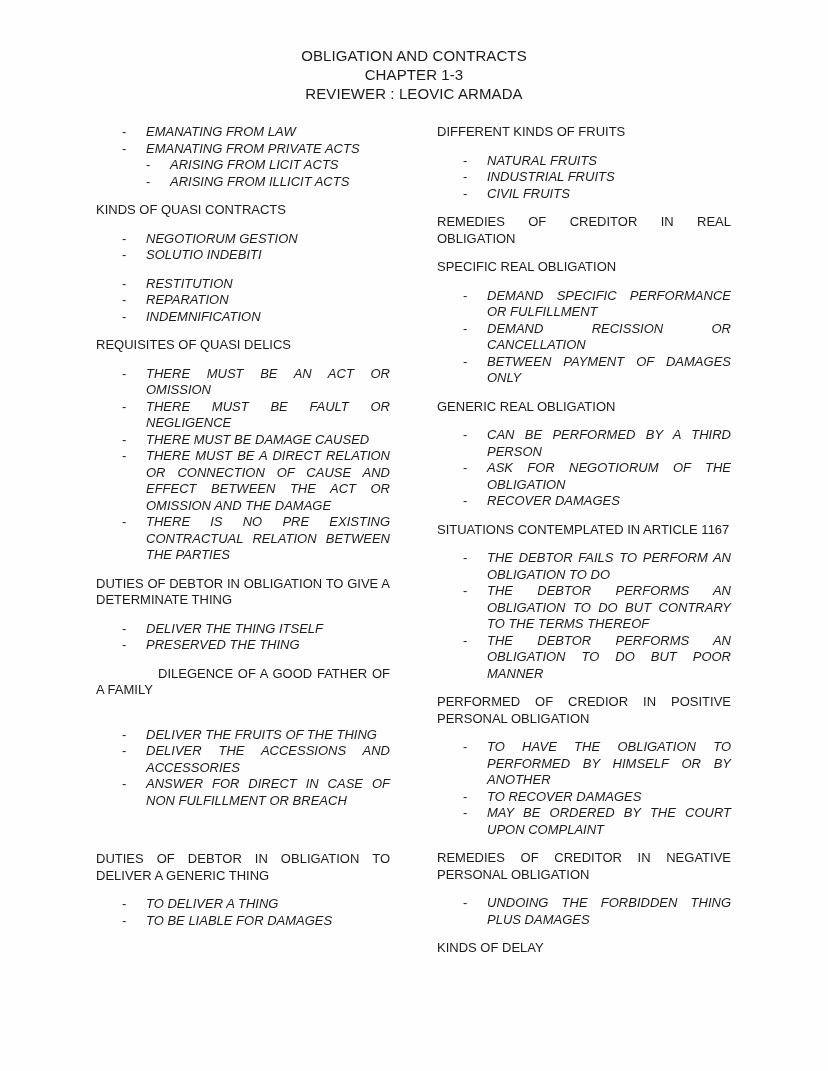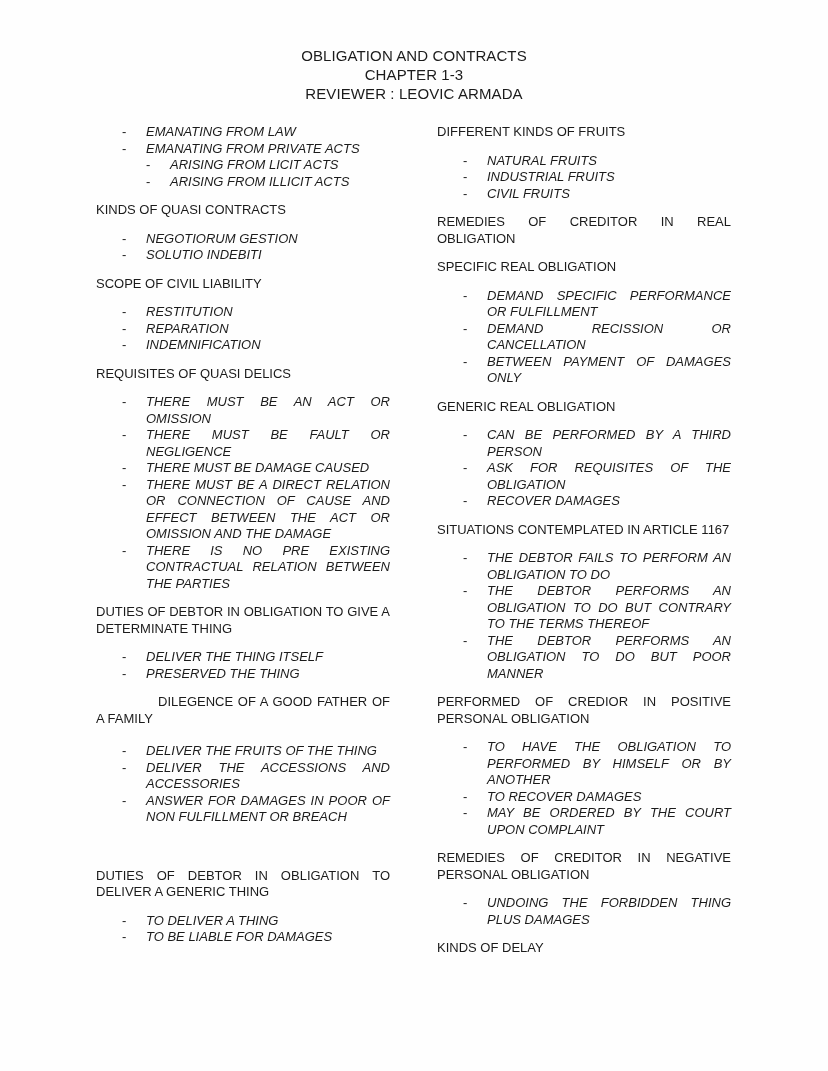--- a/index.html
+++ b/index.html
@@ -52,21 +52,21 @@
   }
   .dash {
     flex: 0 0 24px;
   }
   .li-text {
     flex: 1;
     text-align: justify;
     font-style: italic;
   }
   .para-indent {
-    margin: 0 0 16px 0;
+    margin: 0 0 28px 0;
     text-indent: 62px;
     text-align: justify;
   }
   .spacer {
     width: 100%;
   }
 </style>
 </head>
 <body>
 
@@ -100,21 +100,20 @@
         <div class="list">
           <div class="li">
             <span class="dash">-</span>
             <span class="li-text">NEGOTIORUM GESTION</span>
           </div>
           <div class="li">
             <span class="dash">-</span>
             <span class="li-text">SOLUTIO INDEBITI</span>
           </div>
         </div>
-        <div class="heading">SCOPE OF CIVIL LIABILITY</div>
         <div class="list">
           <div class="li">
             <span class="dash">-</span>
             <span class="li-text">RESTITUTION</span>
           </div>
           <div class="li">
             <span class="dash">-</span>
             <span class="li-text">REPARATION</span>
           </div>
           <div class="li">
@@ -161,21 +160,21 @@
           <div class="li">
             <span class="dash">-</span>
             <span class="li-text">DELIVER THE FRUITS OF THE THING</span>
           </div>
           <div class="li">
             <span class="dash">-</span>
             <span class="li-text">DELIVER THE ACCESSIONS AND ACCESSORIES</span>
           </div>
           <div class="li">
             <span class="dash">-</span>
-            <span class="li-text">ANSWER FOR DAMAGES IN POOR OF NON FULFILLMENT OR BREACH</span>
+            <span class="li-text">ANSWER FOR DIRECT IN CASE OF NON FULFILLMENT OR BREACH</span>
           </div>
         </div>
         <div class="spacer" style="height: 30px;"></div>
         <div class="heading">DUTIES OF DEBTOR IN OBLIGATION TO DELIVER A GENERIC THING</div>
         <div class="list">
           <div class="li">
             <span class="dash">-</span>
             <span class="li-text">TO DELIVER A THING</span>
           </div>
           <div class="li">
@@ -217,21 +216,21 @@
           </div>
         </div>
         <div class="heading">GENERIC REAL OBLIGATION</div>
         <div class="list">
           <div class="li">
             <span class="dash">-</span>
             <span class="li-text">CAN BE PERFORMED BY A THIRD PERSON</span>
           </div>
           <div class="li">
             <span class="dash">-</span>
-            <span class="li-text">ASK FOR REQUISITES OF THE OBLIGATION</span>
+            <span class="li-text">ASK FOR NEGOTIORUM OF THE OBLIGATION</span>
           </div>
           <div class="li">
             <span class="dash">-</span>
             <span class="li-text">RECOVER DAMAGES</span>
           </div>
         </div>
         <div class="heading">SITUATIONS CONTEMPLATED IN ARTICLE 1167</div>
         <div class="list">
           <div class="li">
             <span class="dash">-</span>

